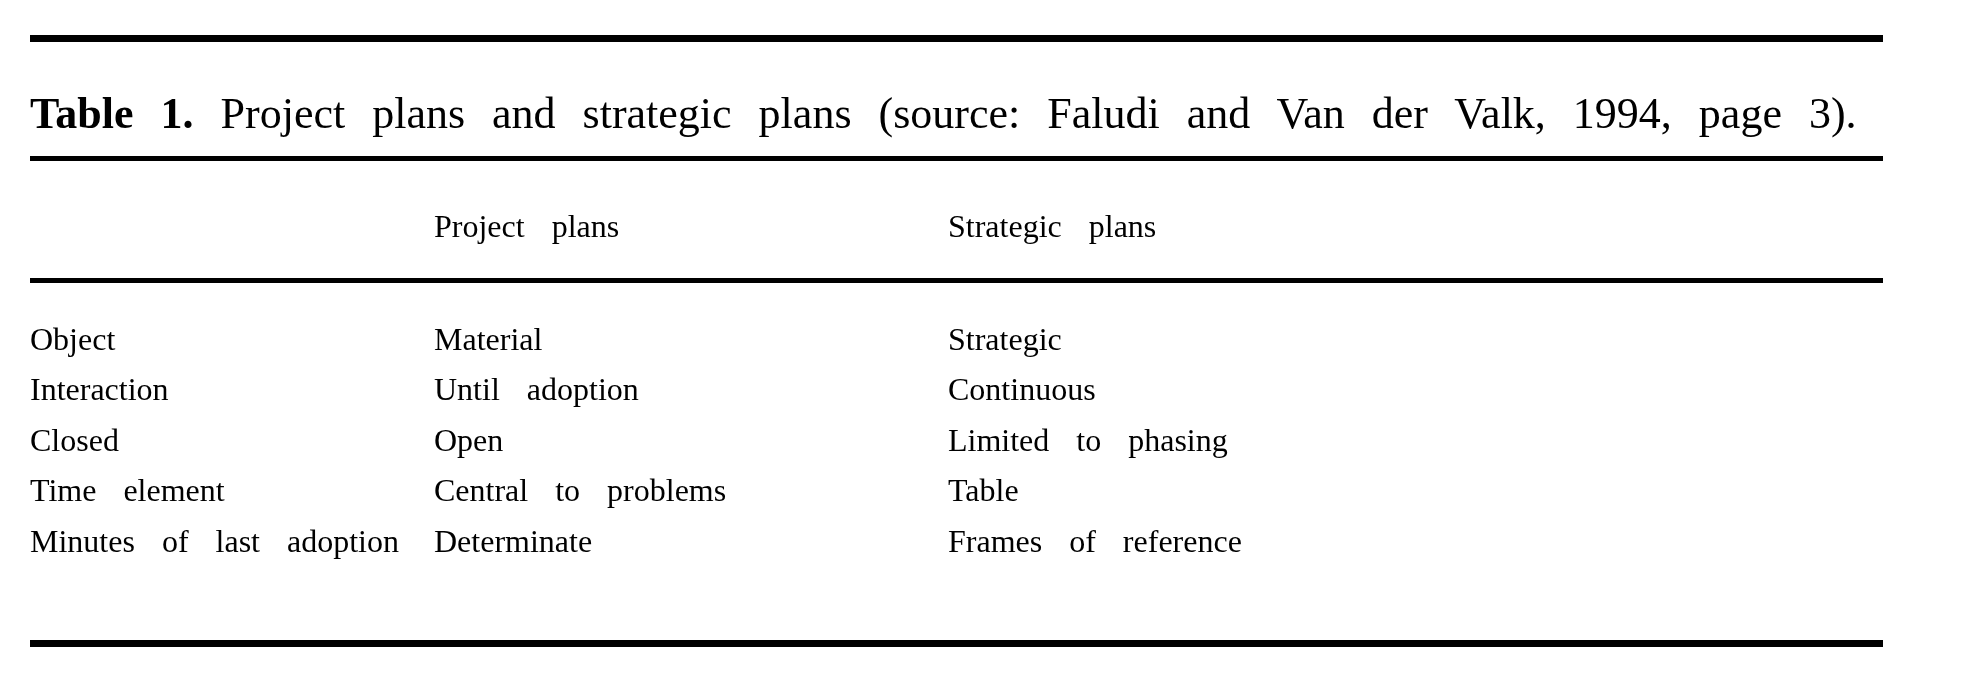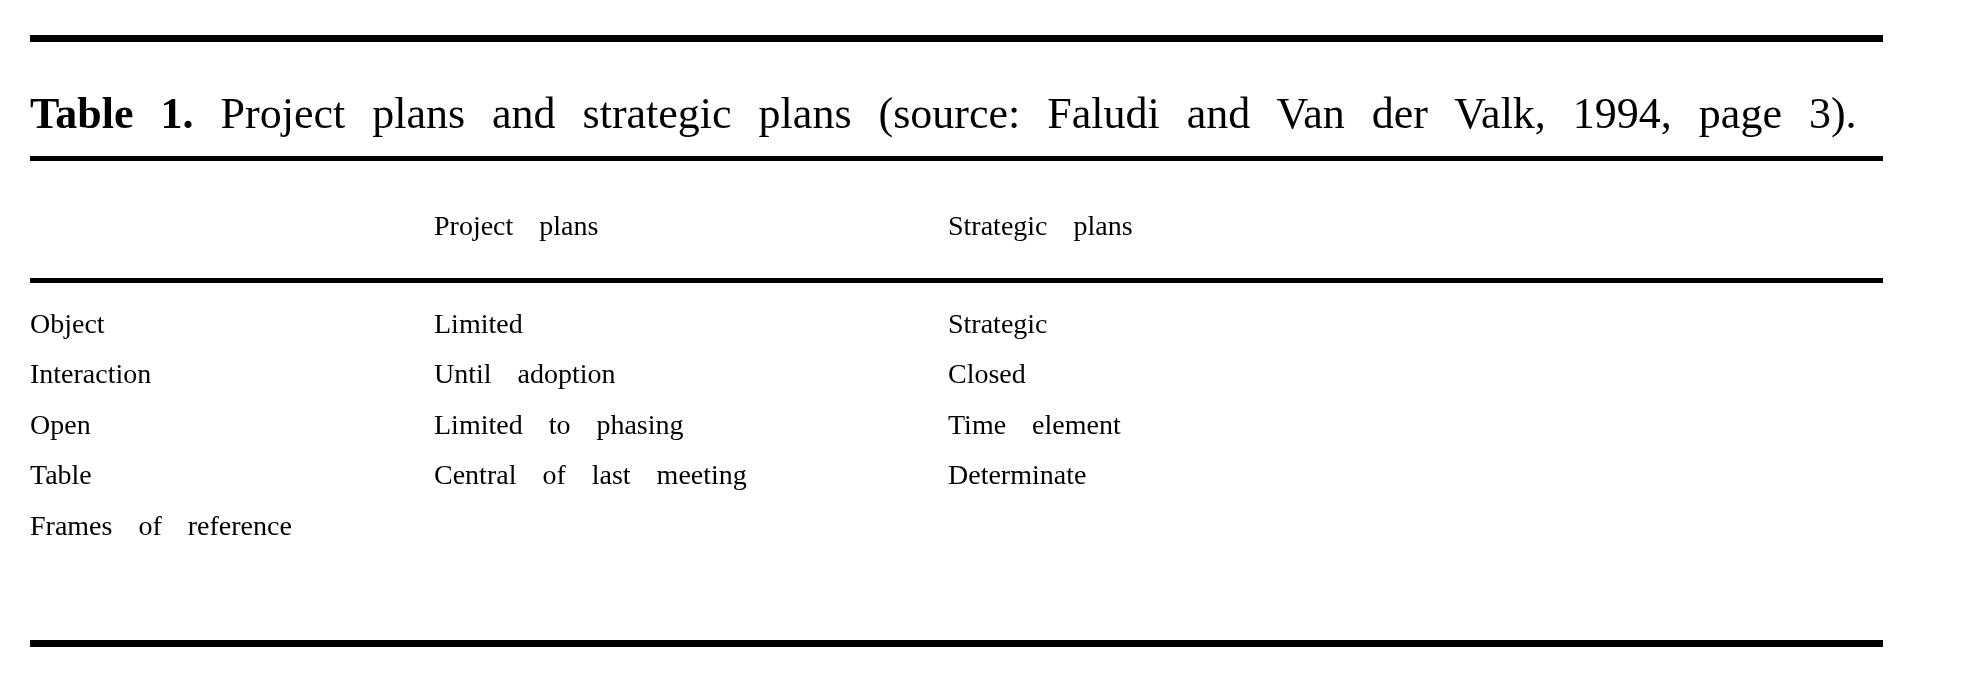--- a/index.html
+++ b/index.html
@@ -37,29 +37,29 @@
     word-spacing: 16px;
     white-space: nowrap;
   }
   .caption-label { font-weight: bold; }
 
   .header-row, .body-grid {
     position: absolute;
     left: 30px;
     display: grid;
     grid-template-columns: 404px 514px 980px;
-    font-size: 28px;
+    font-size: 32px;
     word-spacing: 19px;
   }
   .header-row {
     top: 201px;
     line-height: 50px;
   }
   .body-grid {
-    top: 299px;
+    top: 314px;
     grid-auto-rows: 50.4px;
     line-height: 50.4px;
     font-family: Liberation Serif, serif;
   }
   .cell { white-space: nowrap; overflow: visible; }
 </style>
 </head>
 <body>
 
 <div class="page">
@@ -77,34 +77,36 @@
     <div class="cell"></div>
     <div class="cell">Project plans</div>
     <div class="cell">Strategic plans</div>
   </div>
 
   <div class="rule rule-header"></div>
 
   <div class="body-grid">
 
     <div class="cell">Object</div>
-    <div class="cell">Limited</div>
+    <div class="cell">Material</div>
     <div class="cell">Strategic</div>
 
     <div class="cell">Interaction</div>
     <div class="cell">Until adoption</div>
+    <div class="cell">Continuous</div>
 
     <div class="cell">Closed</div>
     <div class="cell">Open</div>
 
     <div class="cell">Limited to phasing</div>
     <div class="cell">Time element</div>
+    <div class="cell">Central to problems</div>
 
     <div class="cell">Table</div>
-    <div class="cell">Central of last meeting</div>
+    <div class="cell">Minutes of last adoption</div>
 
     <div class="cell">Determinate</div>
     <div class="cell">Frames of reference</div>
 
   </div>
 
   <div class="rule rule-bottom"></div>
 
 </div>
 

